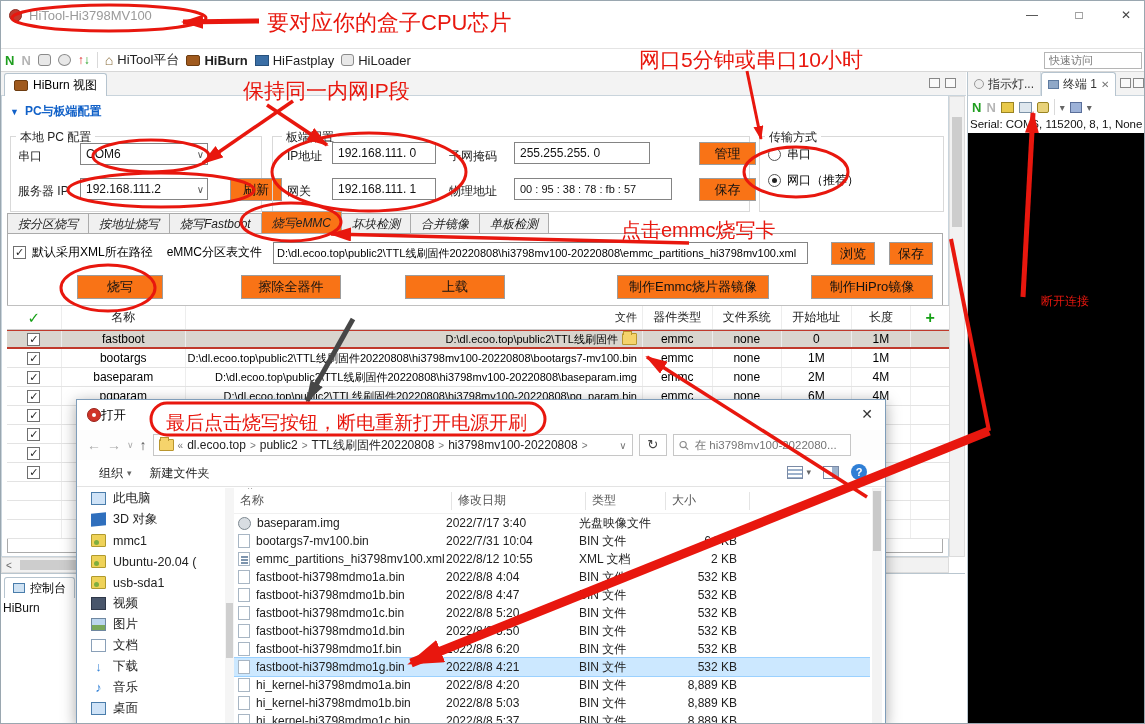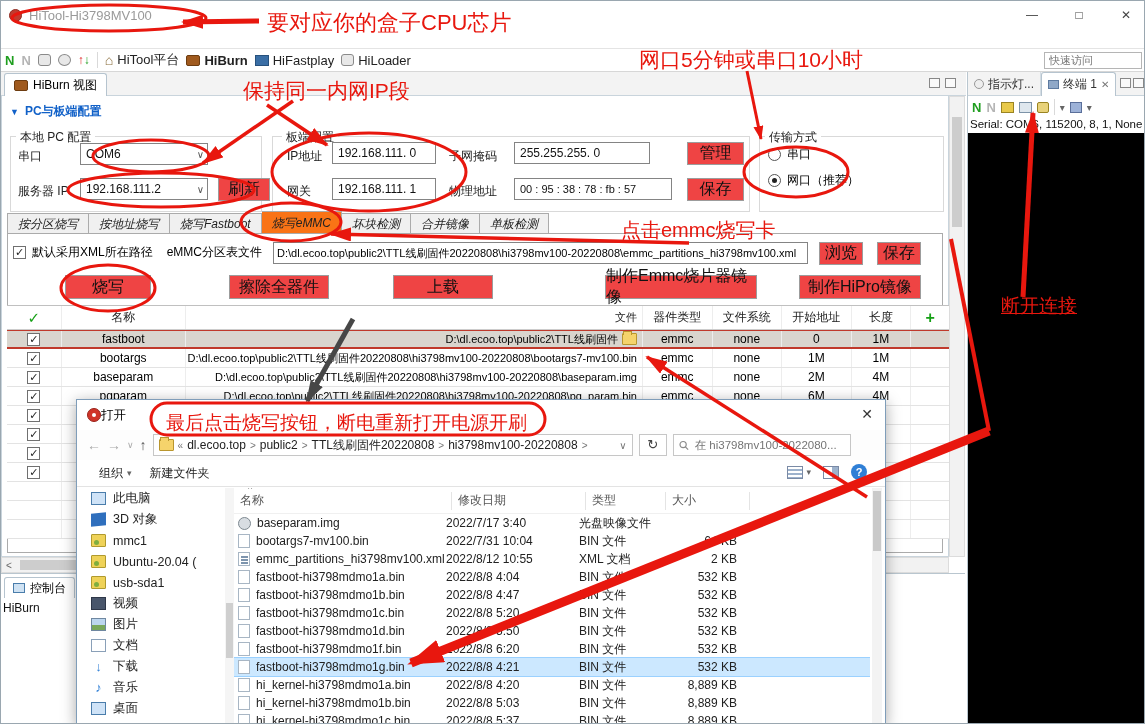--- a/index.html
+++ b/index.html
@@ -26,21 +26,21 @@
   .viewtabbar{left:0;top:71px;width:965px;height:24px;background:#f3f3f3;border-bottom:1px solid #c9d4dc;}
   .vtab{position:absolute;left:3px;top:1px;height:23px;background:#fff;border:1px solid #b6c4cf;border-bottom:none;border-radius:3px 3px 0 0;display:flex;align-items:center;gap:5px;padding:0 9px;font-size:12px;}
   .mmico{color:#666;font-size:10px;border:1px solid #888;width:11px;height:10px;line-height:9px;text-align:center;background:#fafafa;}
   .content{left:0;top:95px;width:948px;height:461px;background:#fff;border:1px solid #c9d4dc;border-top:none;}
   .sect{color:#1161c8;font-weight:bold;font-size:12px;}
   .group{position:absolute;border:1px solid #d9d9d9;}
   .glabel{position:absolute;background:#fff;padding:0 4px;font-size:12px;color:#222;}
   .flabel{position:absolute;font-size:12px;color:#222;}
   .combo,.field{position:absolute;background:#fff;border:1px solid #848484;font-size:12px;display:flex;align-items:center;padding:0 5px;color:#111;}
   .combo .cv{position:absolute;right:3px;color:#555;font-size:10px;}
-  .btn{position:absolute;background:#ef4444;border:1px solid #9c9c9c;font-size:16px;display:flex;align-items:center;justify-content:center;color:#111;}
+  .btn{position:absolute;background:#f97316;border:1px solid #9c9c9c;font-size:13px;display:flex;align-items:center;justify-content:center;color:#111;margin-left:12px;}
   .radio{width:13px;height:13px;border:1px solid #555;border-radius:50%;display:inline-block;position:relative;background:#fff;}
   .radio.on:after{content:"";position:absolute;left:3px;top:3px;width:5px;height:5px;border-radius:50%;background:#222;}
   .rrow{position:absolute;display:flex;align-items:center;gap:6px;font-size:12px;}
   
   .btabs{left:6px;top:210px;height:23px;display:flex;align-items:flex-end;font-style:italic;}
   .btab{height:21px;background:#f0f0f0;border:1px solid #ababab;border-left:none;padding:0 10px;font-size:12px;line-height:20px;color:#222;}
   .btab:first-child{border-left:1px solid #ababab;}
   .btab.active{height:23px;background:#f97316;border-bottom:1px solid #fff;line-height:22px;}
   .xmlpanel{left:6px;top:232px;width:936px;height:320px;border:1px solid #ababab;background:#fff;}
   .cb{width:13px;height:13px;border:1px solid #707070;background:#fff;display:inline-block;text-align:center;line-height:11px;font-size:11px;color:#222;}
@@ -746,15 +746,15 @@
     <line x1="866" y1="496" x2="646" y2="356" stroke="#e8170e" stroke-width="3.5" marker-end="url(#mm)"></line>
     <line x1="950" y1="238" x2="988" y2="430" stroke="#e8170e" stroke-width="4"></line>
     <line x1="988" y1="430" x2="410" y2="662" stroke="#e8170e" stroke-width="9" marker-end="url(#mb)"></line>
     <line x1="1022" y1="296" x2="1032" y2="112" stroke="#e8170e" stroke-width="5" marker-end="url(#mm)"></line>
   </svg>
   <div class="ann" style="left:266px;top:7px;font-size:22px;">要对应你的盒子CPU芯片</div>
   <div class="ann" style="left:638px;top:45px;font-size:21px;">网口5分钟或串口10小时</div>
   <div class="ann" style="left:242px;top:76px;font-size:21px;">保持同一内网IP段</div>
   <div class="ann" style="left:620px;top:216px;font-size:20px;">点击emmc烧写卡</div>
   <div class="ann" style="left:165px;top:409px;font-size:19px;">最后点击烧写按钮，断电重新打开电源开刷</div>
-  <div class="ann" style="left:1000px;top:292px;font-size:19px;text-decoration:underline;">断开连接</div>
+  <div class="ann" style="left:1040px;top:292px;font-size:12px;">断开连接</div>
 
 </div>
 
 </body></html>

